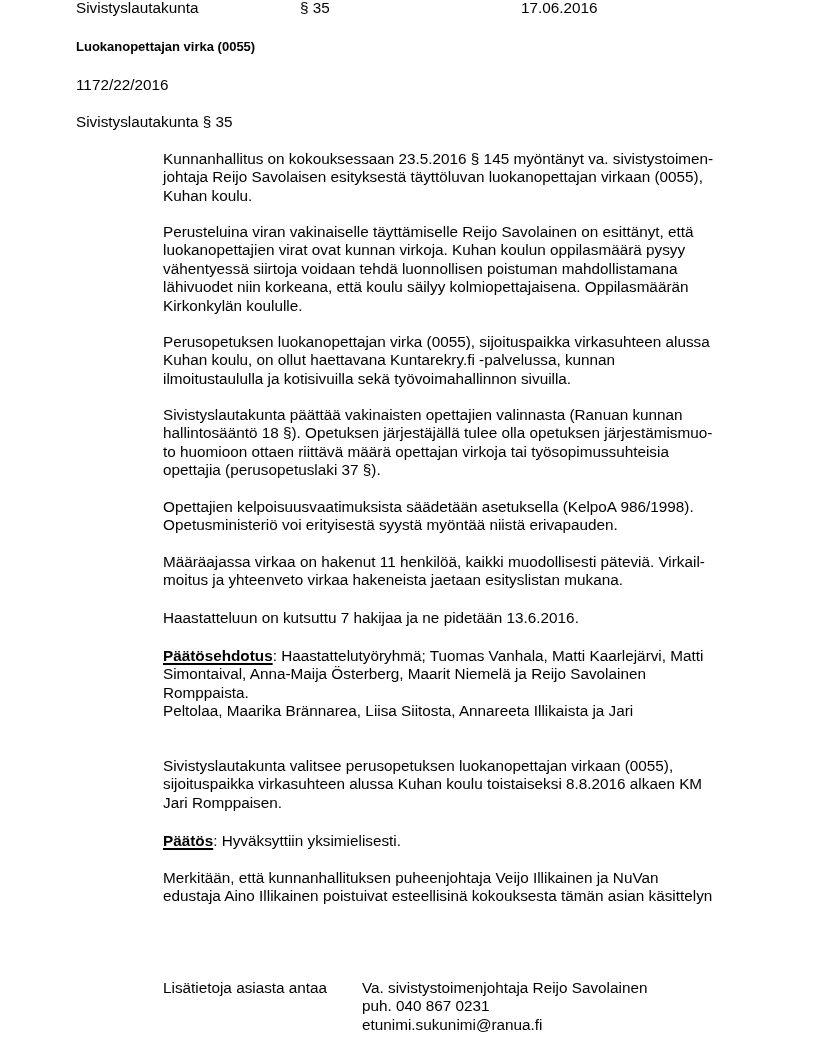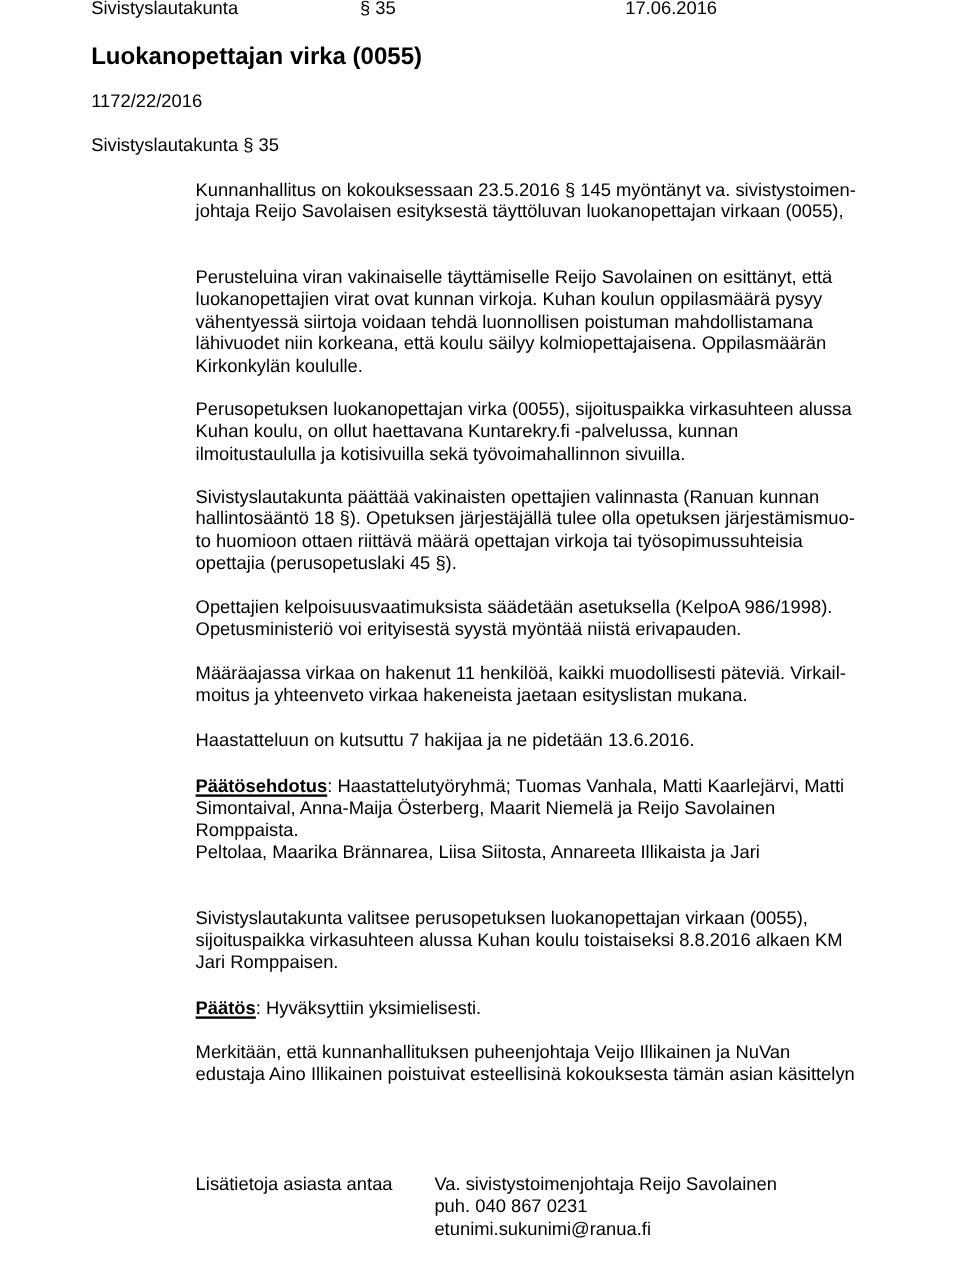--- a/index.html
+++ b/index.html
@@ -18,21 +18,21 @@
       line-height: 18.4px;
     }
     .abs { position: absolute; white-space: nowrap; }
     .hdr { top: -1px; }
     #hdr-body { left: 76px; }
     #hdr-section { left: 300px; }
     #hdr-date { left: 521px; }
     #title {
       left: 76px; top: 37px;
       font-weight: bold;
-      font-size: 20px;
+      font-size: 13px;
       line-height: 20px;
     }
     #case-id { left: 76px; top: 76px; }
     #body-section { left: 76px; top: 113px; }
 
     .para {
       position: absolute;
       left: 163px;
       width: 600px;
       white-space: nowrap;
@@ -56,41 +56,42 @@
 <div class="abs hdr" id="hdr-section">§ 35</div>
 <div class="abs hdr" id="hdr-date">17.06.2016</div>
 
 <div class="abs" id="title">Luokanopettajan virka (0055)</div>
 <div class="abs" id="case-id">1172/22/2016</div>
 <div class="abs" id="body-section">Sivistyslautakunta § 35</div>
 
 <div class="para" style="top:150px">
   <span class="ln">Kunnanhallitus on kokouksessaan 23.5.2016 § 145 myöntänyt va. sivistystoimen-</span>
   <span class="ln">johtaja Reijo Savolaisen esityksestä täyttöluvan luokanopettajan virkaan (0055),</span>
+  <span class="ln">Kuhan koulu.</span>
 </div>
 
 <div class="para" style="top:223px">
   <span class="ln">Perusteluina viran vakinaiselle täyttämiselle Reijo Savolainen on esittänyt, että</span>
   <span class="ln">luokanopettajien virat ovat kunnan virkoja. Kuhan koulun oppilasmäärä pysyy</span>
   <span class="ln">vähentyessä siirtoja voidaan tehdä luonnollisen poistuman mahdollistamana</span>
   <span class="ln">lähivuodet niin korkeana, että koulu säilyy kolmiopettajaisena. Oppilasmäärän</span>
   <span class="ln">Kirkonkylän koululle.</span>
 </div>
 
 <div class="para" style="top:333px">
   <span class="ln">Perusopetuksen luokanopettajan virka (0055), sijoituspaikka virkasuhteen alussa</span>
   <span class="ln">Kuhan koulu, on ollut haettavana Kuntarekry.fi -palvelussa, kunnan</span>
   <span class="ln">ilmoitustaululla ja kotisivuilla sekä työvoimahallinnon sivuilla.</span>
 </div>
 
 <div class="para" style="top:406px">
   <span class="ln">Sivistyslautakunta päättää vakinaisten opettajien valinnasta (Ranuan kunnan</span>
   <span class="ln">hallintosääntö 18 §). Opetuksen järjestäjällä tulee olla opetuksen järjestämismuo-</span>
   <span class="ln">to huomioon ottaen riittävä määrä opettajan virkoja tai työsopimussuhteisia</span>
-  <span class="ln">opettajia (perusopetuslaki 45 §).</span>
+  <span class="ln">opettajia (perusopetuslaki 37 §).</span>
 </div>
 
 <div class="para" style="top:498px">
   <span class="ln">Opettajien kelpoisuusvaatimuksista säädetään asetuksella (KelpoA 986/1998).</span>
   <span class="ln">Opetusministeriö voi erityisestä syystä myöntää niistä erivapauden.</span>
 </div>
 
 <div class="para" style="top:553px">
   <span class="ln">Määräajassa virkaa on hakenut 11 henkilöä, kaikki muodollisesti päteviä. Virkail-</span>
   <span class="ln">moitus ja yhteenveto virkaa hakeneista jaetaan esityslistan mukana.</span>

